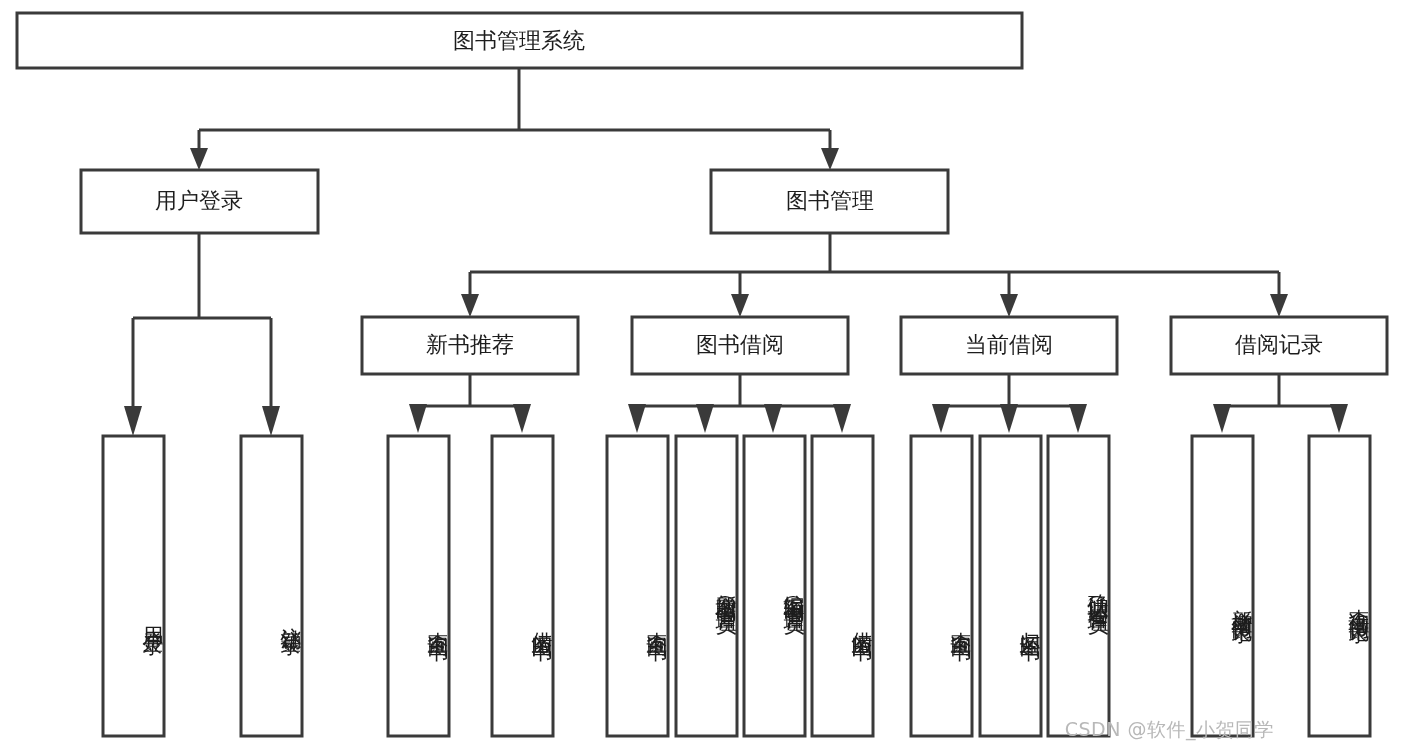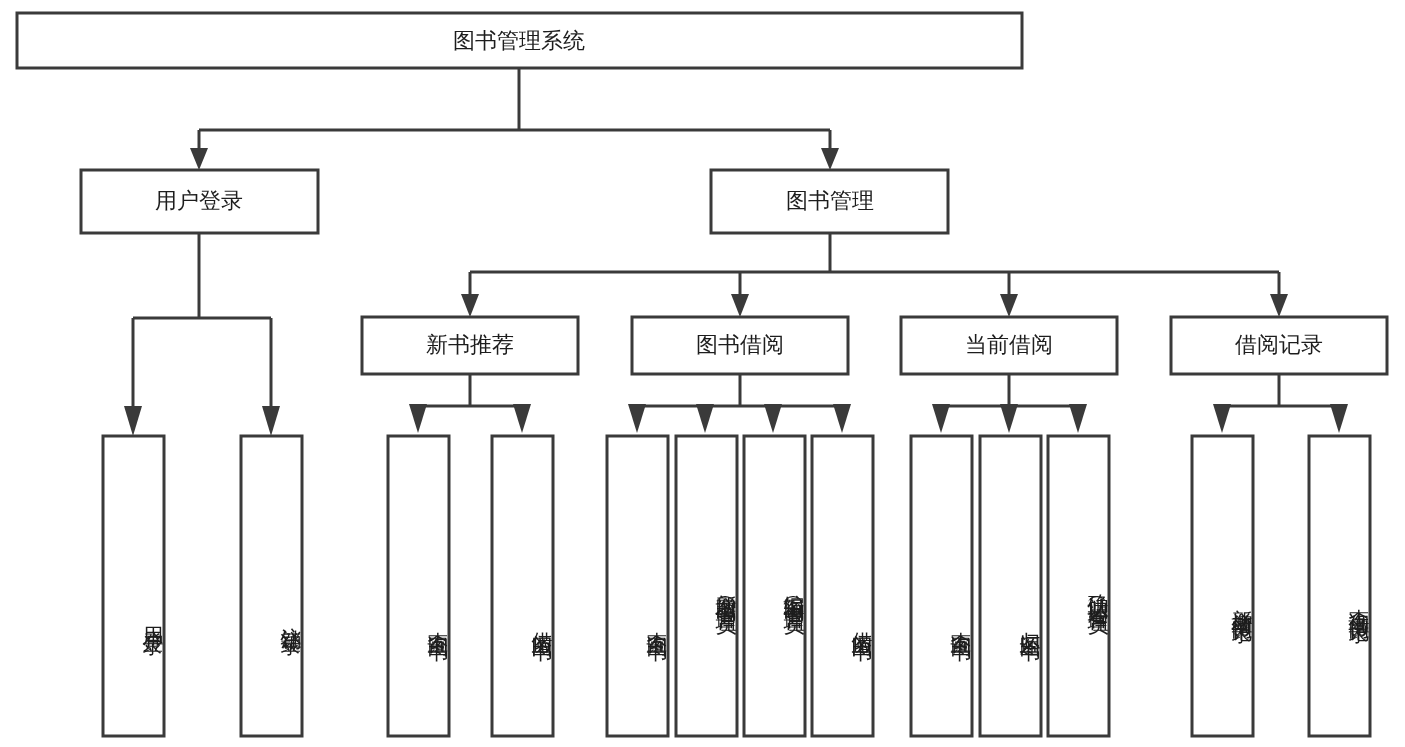--- a/index.html
+++ b/index.html
@@ -221,14 +221,15 @@
   <div class="vlabel" style="left:744px; top:444px; width:61px; height:292px;">编辑图书（管理员）</div>
   <div class="vlabel" style="left:812px; top:506px; width:61px; height:230px;">借阅图书</div>
 
   <div class="vlabel" style="left:911px; top:506px; width:61px; height:230px;">查询图书</div>
   <div class="vlabel" style="left:980px; top:506px; width:61px; height:230px;">归还图书</div>
   <div class="vlabel" style="left:1048px; top:444px; width:61px; height:292px;">确认归还（管理员）</div>
 
   <div class="vlabel" style="left:1192px; top:466px; width:61px; height:270px;">新增借阅记录</div>
   <div class="vlabel" style="left:1309px; top:466px; width:61px; height:270px;">查询借阅记录</div>
 
+  <div class="watermark">CSDN @软件_小贺同学</div>
 
 </div>
 
 </body></html>

